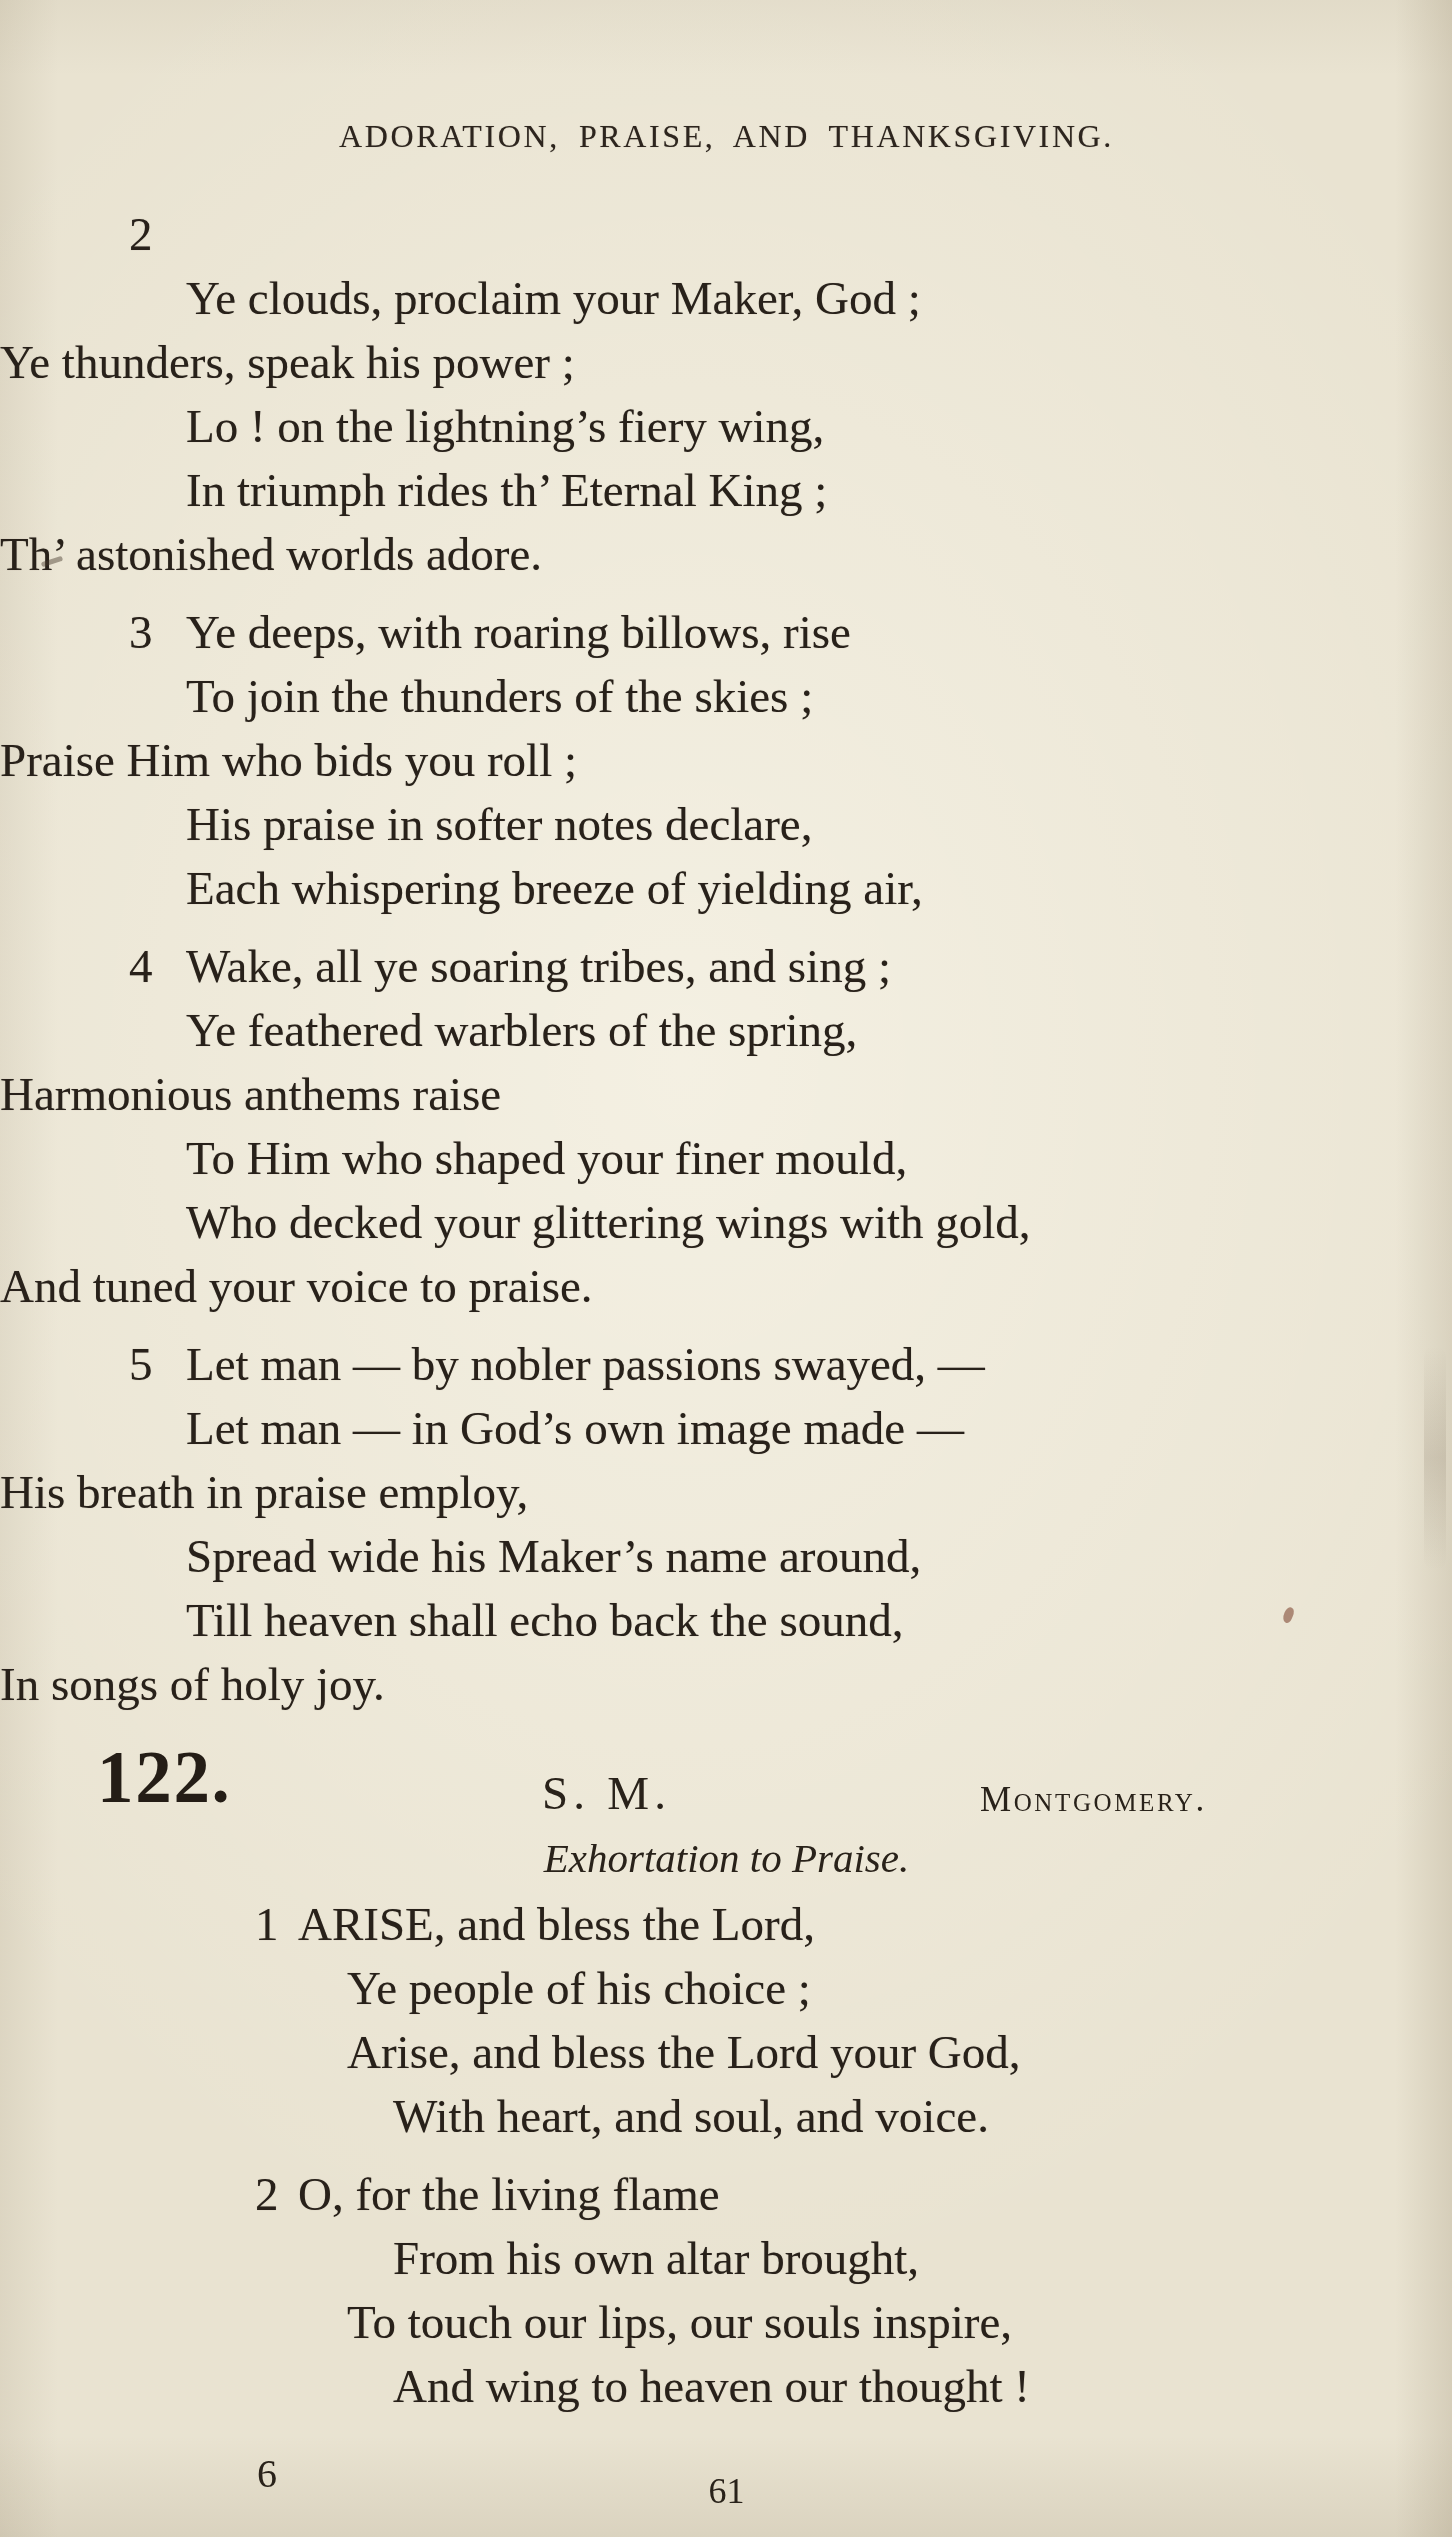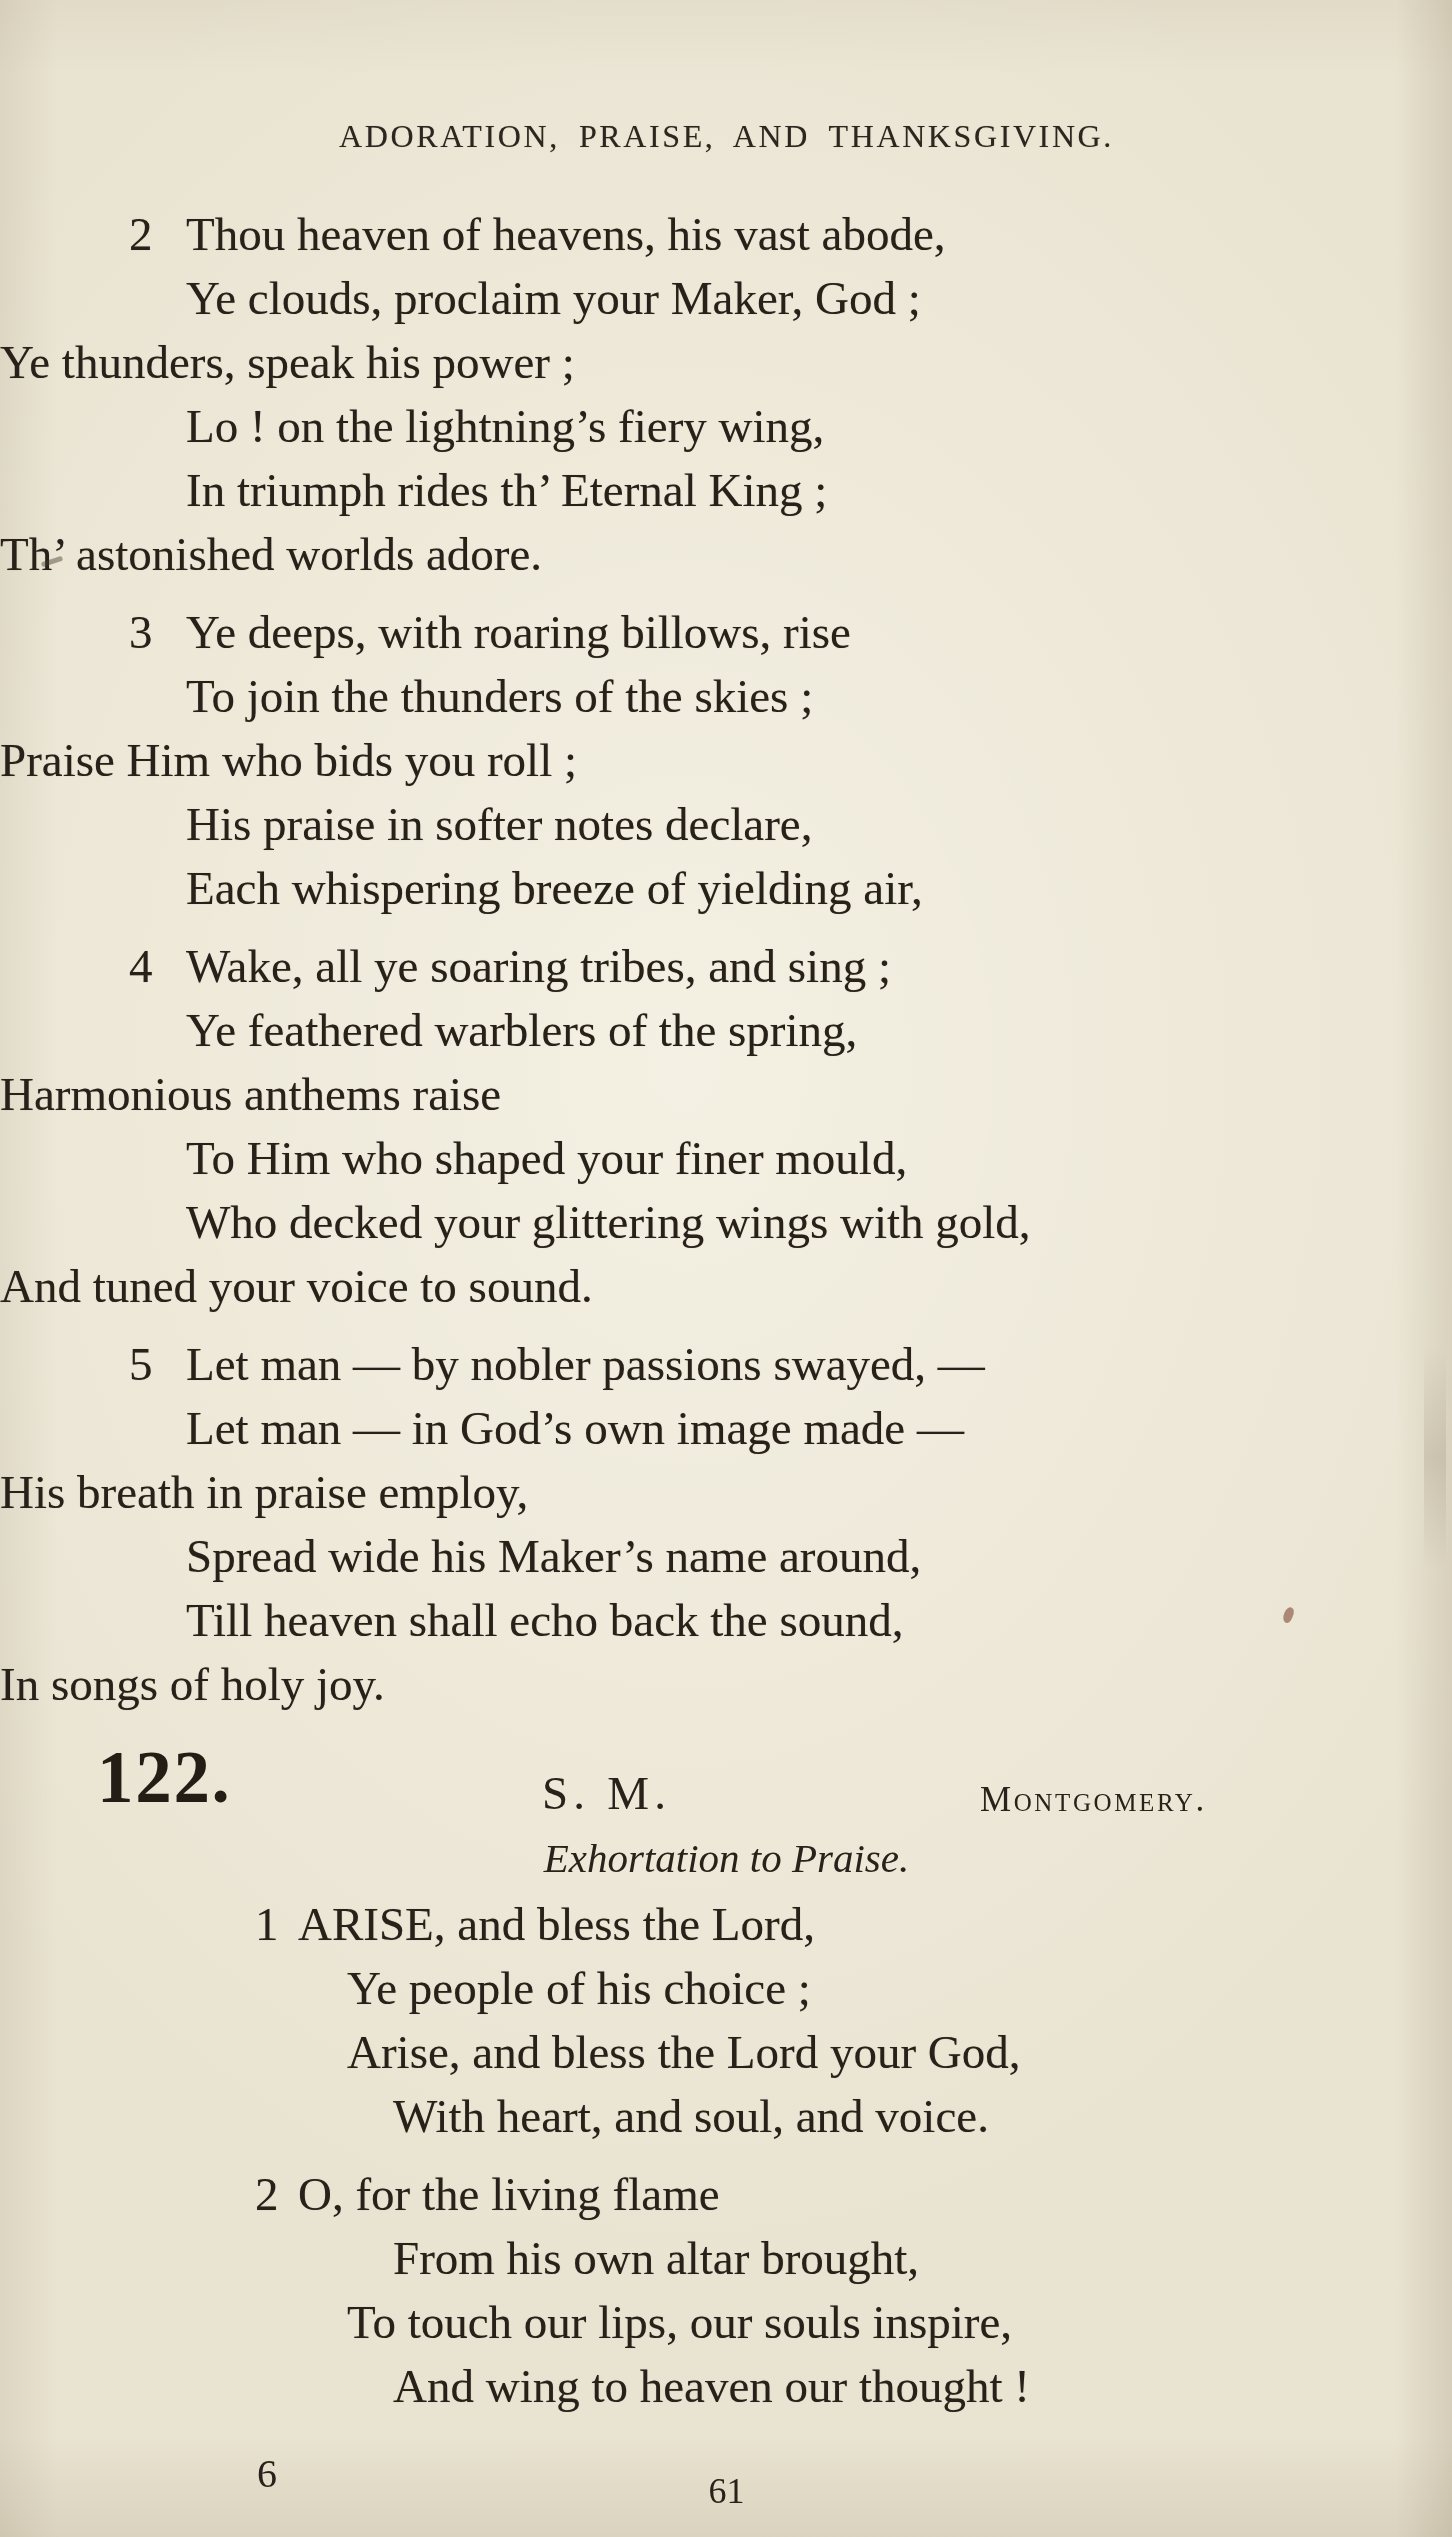--- a/index.html
+++ b/index.html
@@ -87,41 +87,41 @@
 </style>
 </head>
 <body>
 
 <div class="page">
 
   <div class="running-header">ADORATION, PRAISE, AND THANKSGIVING.</div>
 
   <section class="hymn-body hymn-main" id="prev-hymn-body">
       <div class="stanza">
-        <div class="line indent-0"><span class="stanza-number">2</span><span>Thou heaven of heavens, his vast abode,</span></div>
+        <div class="line indent-0"><span class="stanza-number">2</span></div>
         <div class="line indent-0"><span>Ye clouds, proclaim your Maker, God ;</span></div>
         <div class="line indent-1"><span>Ye thunders, speak his power ;</span></div>
         <div class="line indent-0"><span>Lo ! on the lightning’s fiery wing,</span></div>
         <div class="line indent-0"><span>In triumph rides th’ Eternal King ;</span></div>
         <div class="line indent-1"><span>Th’ astonished worlds adore.</span></div>
       </div>
       <div class="stanza">
         <div class="line indent-0"><span class="stanza-number">3</span><span>Ye deeps, with roaring billows, rise</span></div>
         <div class="line indent-0"><span>To join the thunders of the skies ;</span></div>
         <div class="line indent-1"><span>Praise Him who bids you roll ;</span></div>
         <div class="line indent-0"><span>His praise in softer notes declare,</span></div>
         <div class="line indent-0"><span>Each whispering breeze of yielding air,</span></div>
       </div>
       <div class="stanza">
         <div class="line indent-0"><span class="stanza-number">4</span><span>Wake, all ye soaring tribes, and sing ;</span></div>
         <div class="line indent-0"><span>Ye feathered warblers of the spring,</span></div>
         <div class="line indent-1"><span>Harmonious anthems raise</span></div>
         <div class="line indent-0"><span>To Him who shaped your finer mould,</span></div>
         <div class="line indent-0"><span>Who decked your glittering wings with gold,</span></div>
-        <div class="line indent-1"><span>And tuned your voice to sound.</span></div>
+        <div class="line indent-1"><span>And tuned your voice to praise.</span></div>
       </div>
       <div class="stanza">
         <div class="line indent-0"><span class="stanza-number">5</span><span>Let man — by nobler passions swayed, —</span></div>
         <div class="line indent-0"><span>Let man — in God’s own image made —</span></div>
         <div class="line indent-1"><span>His breath in praise employ,</span></div>
         <div class="line indent-0"><span>Spread wide his Maker’s name around,</span></div>
         <div class="line indent-0"><span>Till heaven shall echo back the sound,</span></div>
         <div class="line indent-1"><span>In songs of holy joy.</span></div>
       </div>
     </section>

